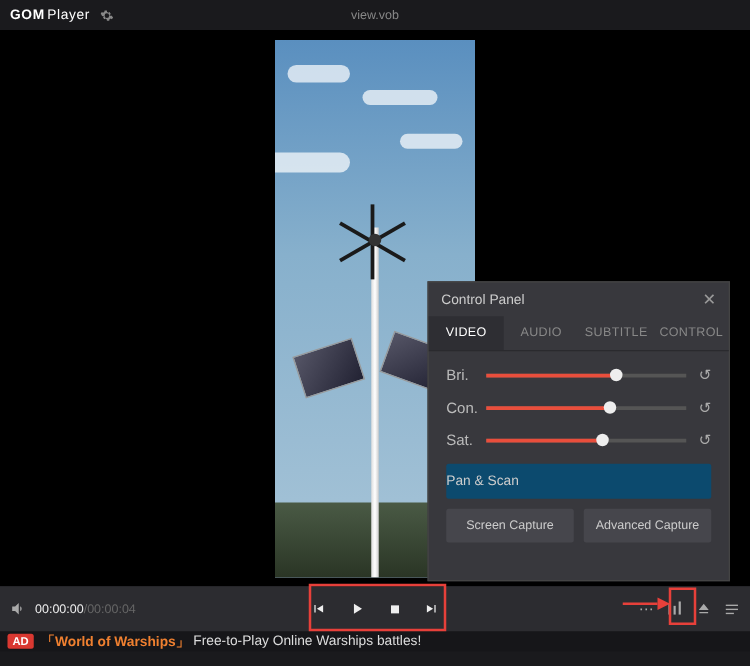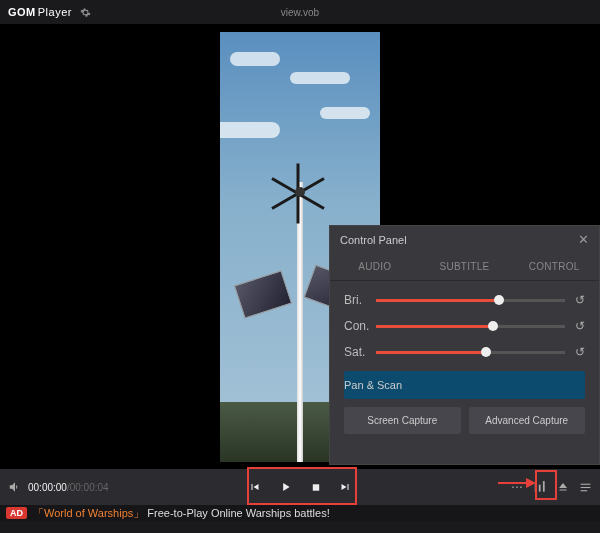--- a/index.html
+++ b/index.html
@@ -24,23 +24,23 @@
 .time .cur { color: #eee; }
 .time .sep, .time .dur { color: #666; }
 .center-controls { position: absolute; left: 50%; transform: translateX(-50%); display: flex; gap: 18px; align-items: center; }
 .ctrl-btn { color: #eee; font-size: 12px; cursor: pointer; }
 .right-controls { margin-left: auto; display: flex; gap: 10px; align-items: center; }
 .right-icon { color: #aaa; font-size: 12px; cursor: pointer; }
 .highlight-box { position: absolute; border: 2px solid #e7403a; pointer-events: none; }
 .arrow { position: absolute; color: #e7403a; font-size: 18px; }
 .adbar { height: 16px; background: #161619; display: flex; align-items: center; padding: 0 6px; font-size: 11px; }
 .ad-badge { background: #d93831; color: #fff; font-size: 9px; font-weight: bold; padding: 1px 4px; border-radius: 2px; margin-right: 6px; }
-.ad-game { color: #f08030; }
+.ad-game { color: #f08030; font-weight: bold; }
 .ad-text { color: #ddd; }
-.control-panel { position: absolute; right: 0; top: 225px; width: 271px; height: 240px; background: #38383d; border: 1px solid #444; font-size: 11px; }
+.control-panel { position: absolute; right: 16px; top: 225px; width: 242px; height: 240px; background: #38383d; border: 1px solid #444; font-size: 11px; }
 .cp-header { display: flex; align-items: center; justify-content: space-between; padding: 6px 10px; color: #ccc; }
 .cp-close { color: #999; cursor: pointer; font-size: 13px; }
 .cp-tabs { display: flex; border-bottom: 1px solid #2a2a2e; }
 .cp-tab { flex: 1; text-align: center; padding: 8px 0; color: #888; font-size: 10px; cursor: pointer; letter-spacing: 0.3px; }
 .cp-tab.active { color: #fff; background: #2e2e33; }
 .cp-body { padding: 12px 14px 10px; }
 .slider-row { display: flex; align-items: center; margin-bottom: 12px; }
 .slider-label { width: 28px; color: #bbb; font-size: 12px; }
 .slider-track { flex: 1; height: 3px; background: #555; position: relative; margin: 0 10px 0 4px; }
 .slider-fill { position: absolute; left: 0; top: 0; height: 100%; background: #e94e3c; }
@@ -85,20 +85,21 @@
     <div class="turbine-hub"></div>
   </div>
 </div>
 
 <div class="control-panel">
   <div class="cp-header">
     <span>Control Panel</span>
     <span class="cp-close">✕</span>
   </div>
   <div class="cp-tabs">
+    <div class="cp-tab active">VIDEO</div>
     <div class="cp-tab">AUDIO</div>
     <div class="cp-tab">SUBTITLE</div>
     <div class="cp-tab">CONTROL</div>
   </div>
   <div class="cp-body">
     <div class="slider-row">
       <span class="slider-label">Bri.</span>
       <div class="slider-track">
         <div class="slider-fill" style="width:65%"></div>
           <div class="slider-thumb" style="left:65%"></div>

